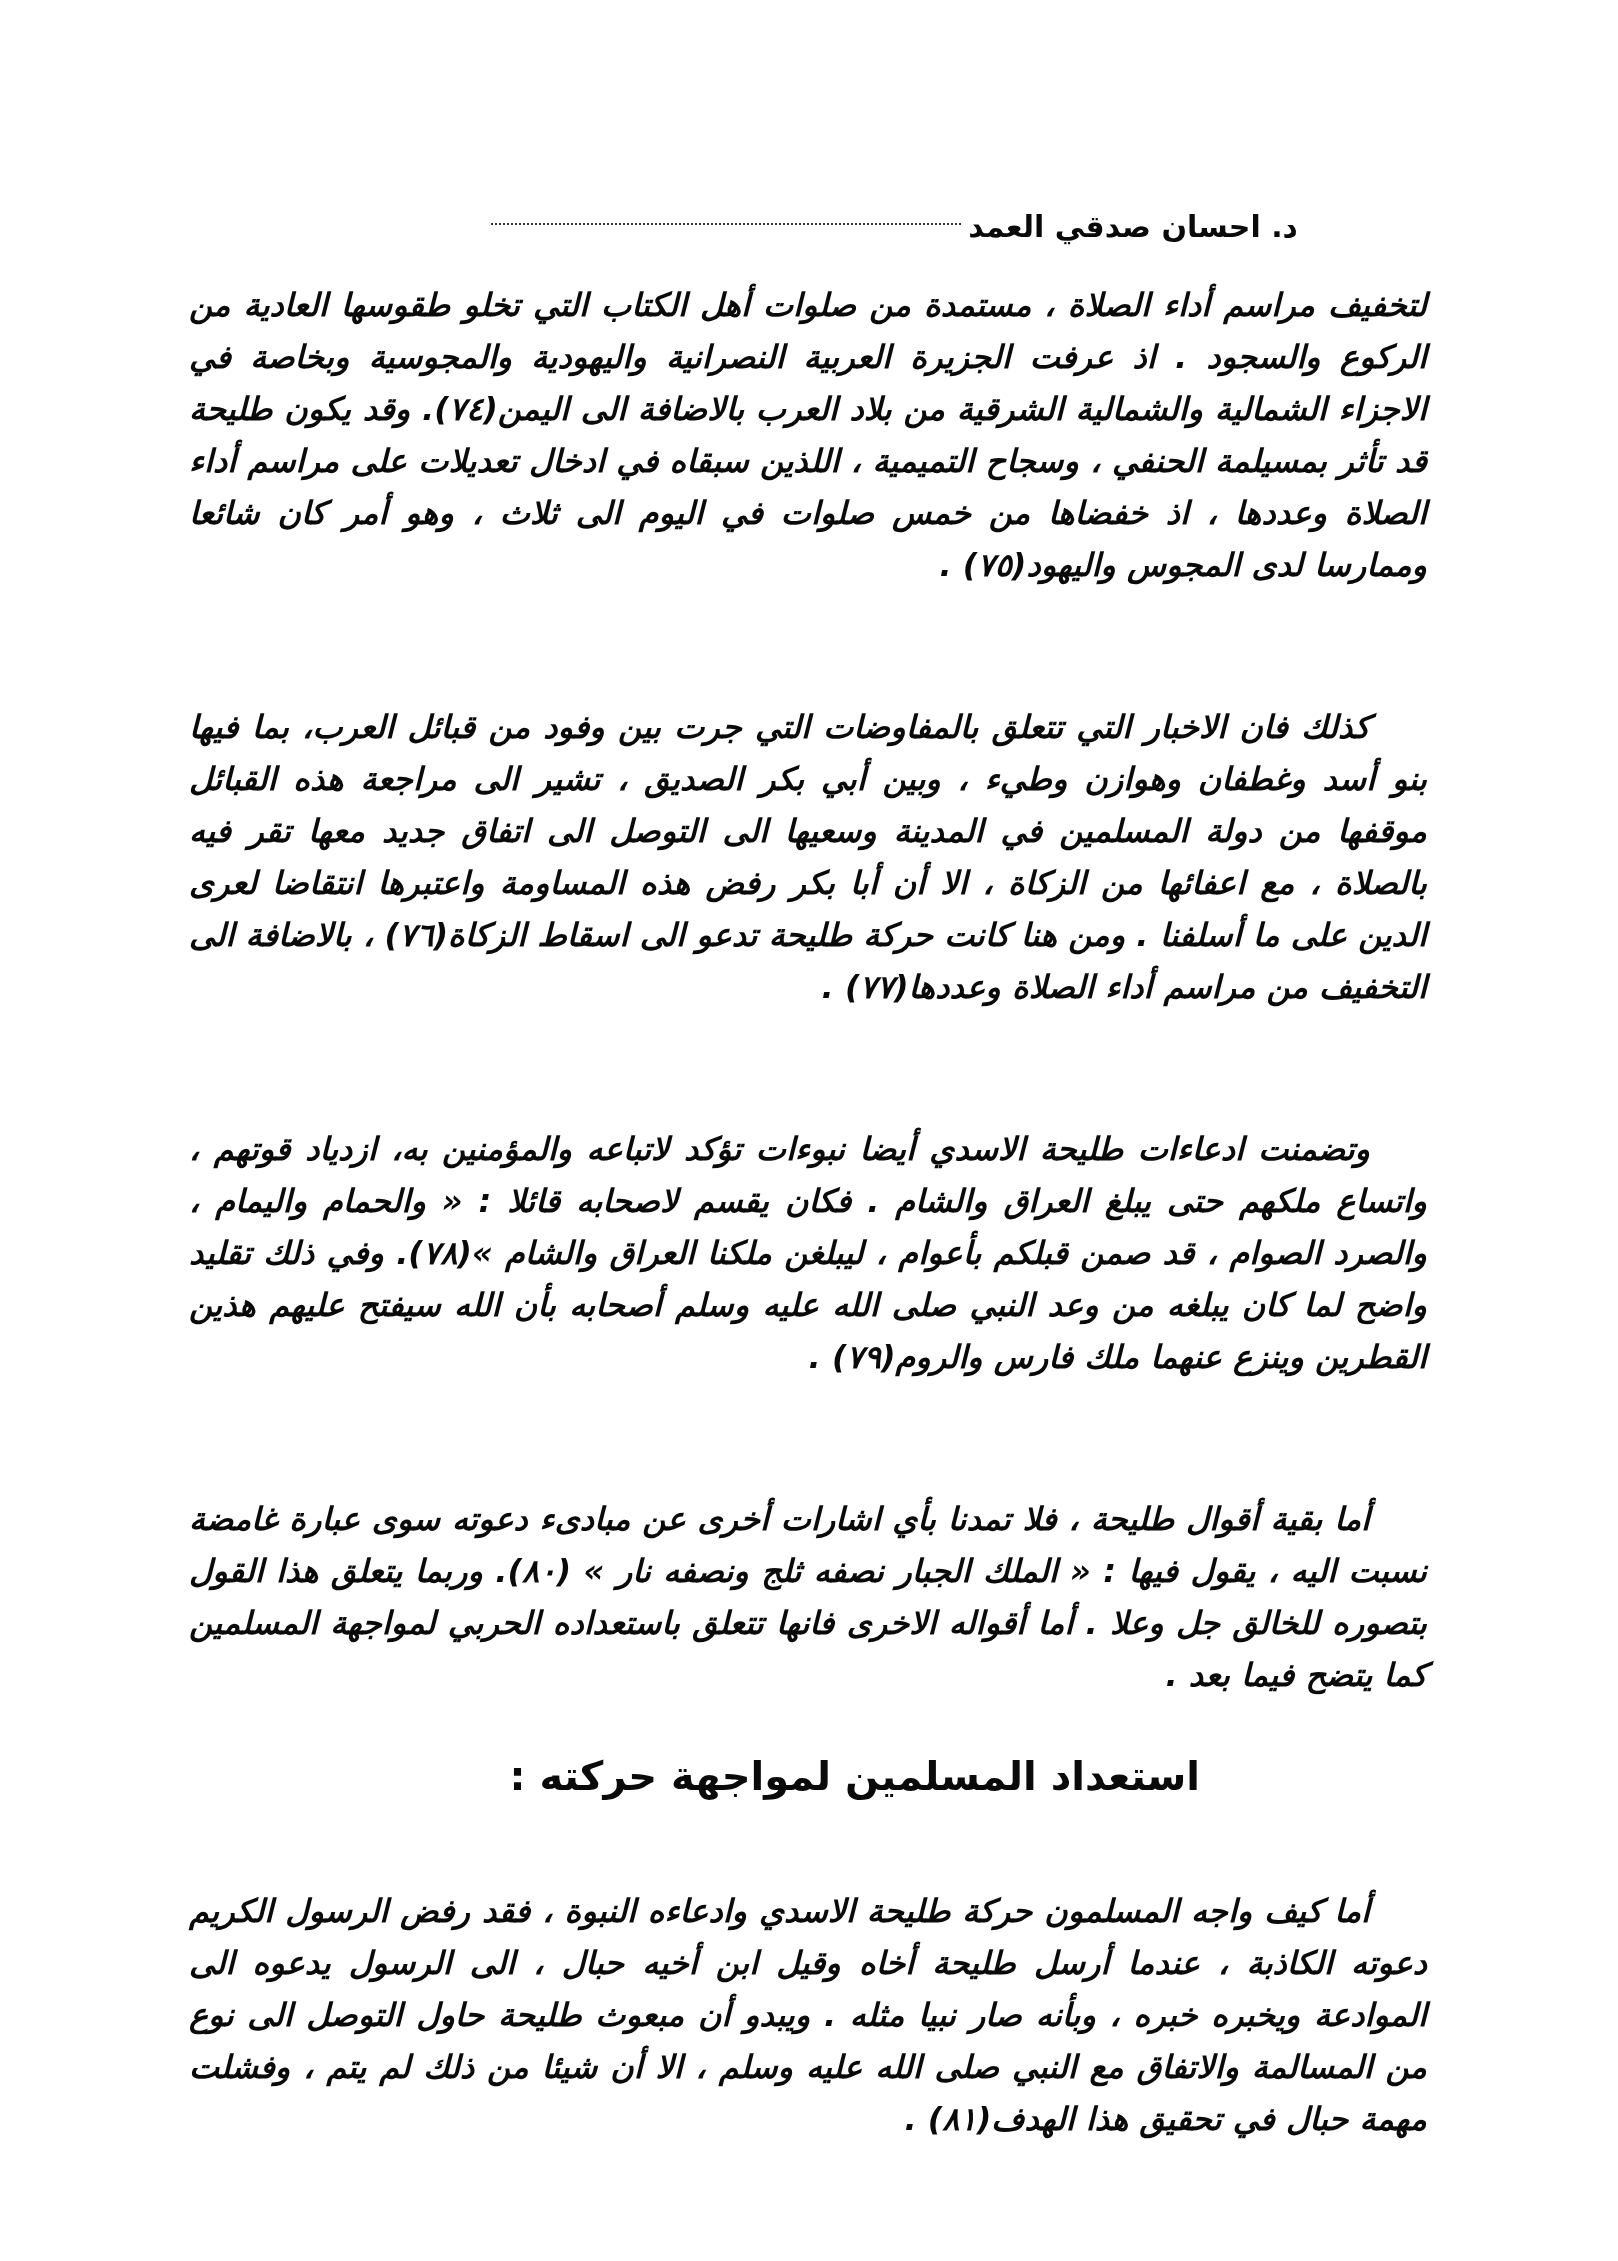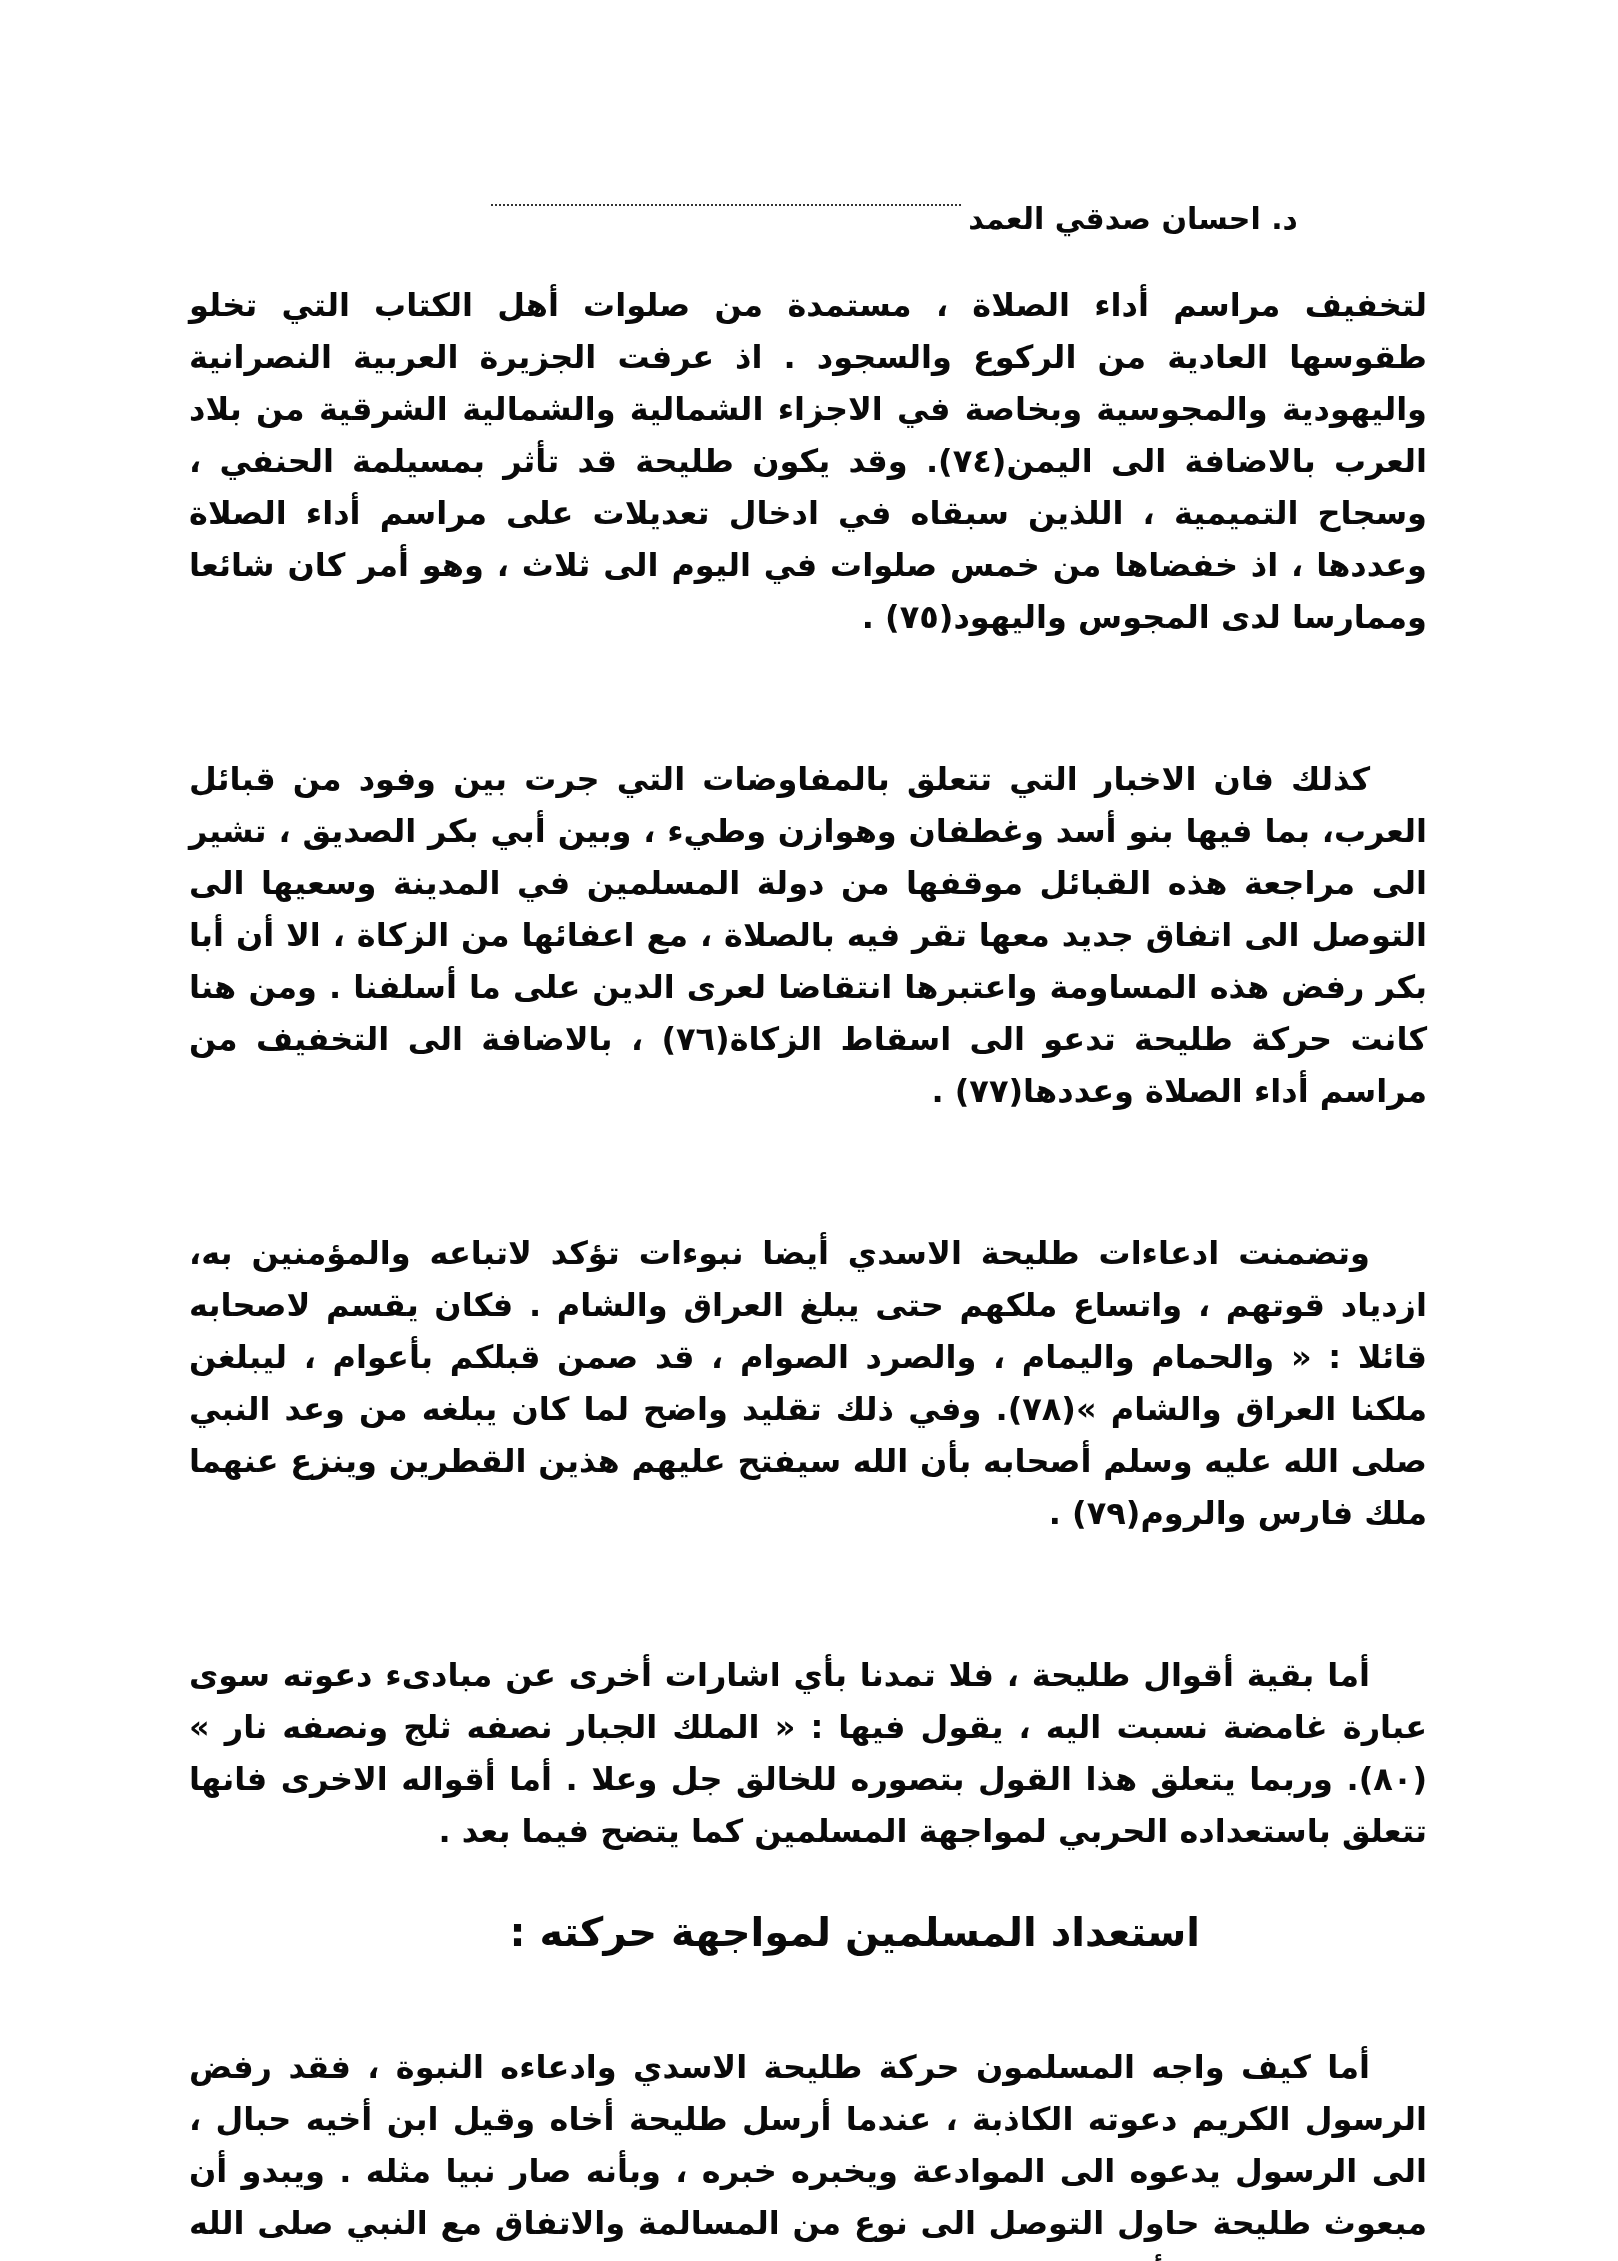--- a/index.html
+++ b/index.html
@@ -23,21 +23,21 @@
       height: 2261px;
     }
     .running-head {
       position: absolute;
       top: 204px;
       left: 491px;
       right: 321px;
       height: 45px;
       display: flex;
       flex-direction: row;
-      align-items: flex-start;
+      align-items: center;
     }
     .running-head .author {
       font-family: "DejaVu Sans", sans-serif;
       font-weight: bold;
       font-size: 30px;
       white-space: nowrap;
       line-height: 1;
     }
     .running-head .leader {
       flex: 1;
@@ -52,20 +52,21 @@
       width: 1238px;
     }
     .para {
       font-family: "DejaVu Sans", sans-serif;
       font-weight: bold;
       font-size: 32px;
       line-height: 52px;
       text-align: justify;
       text-align-last: right;
       margin: 0;
+      font-style: italic;
     }
     .para.indent {
       text-indent: 57px;
       margin-top: 34px;
     }
     .gap {
       height: 76px;
     }
     .gap-small {
       height: 45px;

